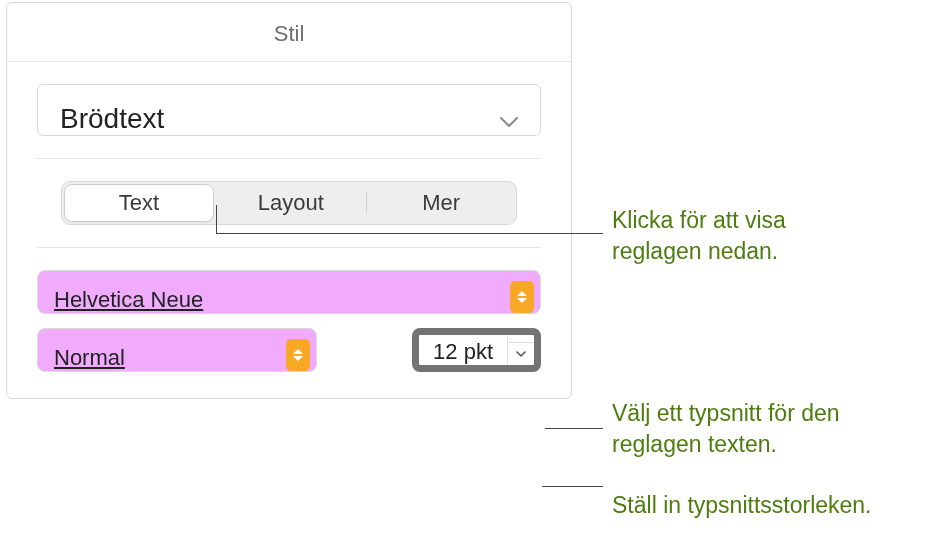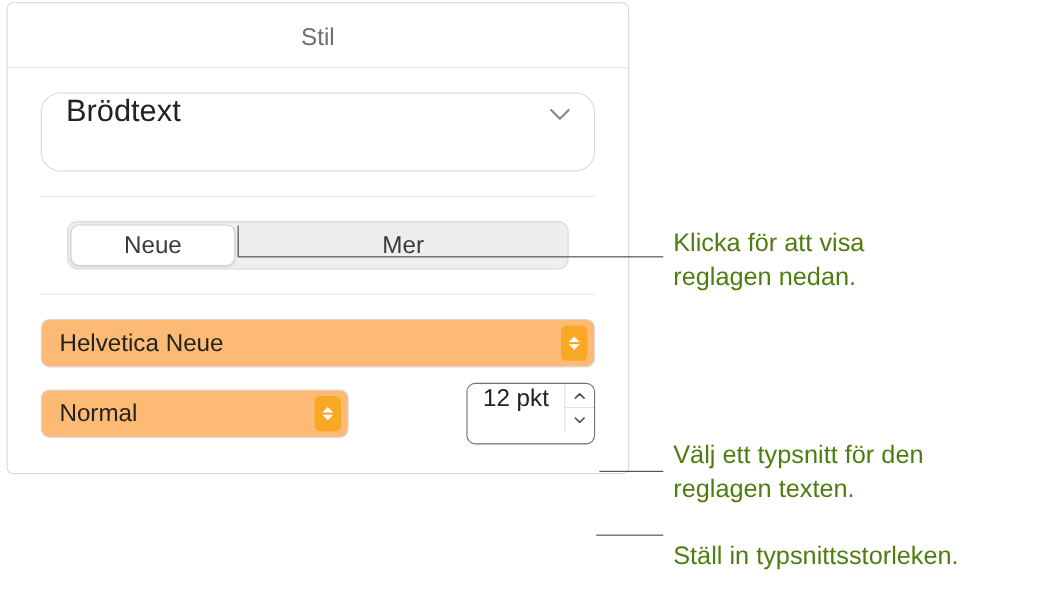--- a/index.html
+++ b/index.html
@@ -25,26 +25,26 @@
     font-size: 22px;
     color: #6f6f6f;
     padding: 18px 0 14px 0;
     border-bottom: 1px solid #e5e5e5;
   }
   .panel-body {
     padding: 22px 30px 26px 30px;
   }
   .style-select {
     width: 100%;
-    height: 72px;
+    height: 52px;
     border: 1px solid #d9d9d9;
-    border-radius: 18px;
-    background: #fff;
-    display: flex;
-    align-items: flex-start;
+    border-radius: 6px;
+    background: #fff;
+    display: flex;
+    align-items: flex-end;
     justify-content: space-between;
     padding: 0 22px;
     font-size: 28px;
     color: #222;
     cursor: pointer;
   }
   .style-select .chev {
     color: #7a7a7a;
   }
   .divider {
@@ -86,46 +86,47 @@
     margin: 10px 0;
   }
   .section-label {
     font-size: 22px;
     color: #3a3a3a;
     margin-top: 22px;
     margin-bottom: 14px;
   }
   .dropdown {
     display: flex;
-    align-items: center;
+    align-items: flex-end;
     justify-content: space-between;
     border: 1px solid #d9d9d9;
     border-radius: 8px;
-    background: #fdba74;
+    background: #f0abfc;
     height: 44px;
     padding: 0 6px 0 16px;
     font-size: 22px;
     color: #222;
     cursor: pointer;
+    text-decoration: underline;
   }
   .dropdown.full { width: 100%; }
   .row2 {
     display: flex;
     gap: 14px;
     margin-top: 14px;
     align-items: center;
   }
   .dropdown.half { flex: 0 0 280px; gap: 39px; }
   .sizebox {
     margin-left: auto;
     display: flex;
-    align-items: flex-start;
-    border: 1px solid #737373;
+    align-items: flex-end;
+    border: 7px solid #737373;
     border-radius: 8px;
-    height: 56px;
+    height: 44px;
     background: #fff;
     overflow: hidden;
   }
   .sizebox .val {
     padding: 0 14px;
     font-size: 22px;
     color: #222;
     min-width: 80px;
     text-align: left;
   }
@@ -194,21 +195,24 @@
         <svg class="chev-svg" viewBox="0 0 18 12">
             <path d="M1 2 L9 10 L17 2" stroke="#8a8a8a" stroke-width="2" fill="none" stroke-linecap="round" stroke-linejoin="round"></path>
           </svg>
       </span>
     </div>
 
     <div class="divider"></div>
 
     <div class="segbar">
       <div class="seg active">
-        <span>Neue</span>
+        <span>Text</span>
+      </div>
+      <div class="seg">
+        <span>Layout</span>
       </div>
       <div class="sep"></div>
       <div class="seg">
         <span>Mer</span>
       </div>
     </div>
 
     <div class="divider"></div>
 
 

